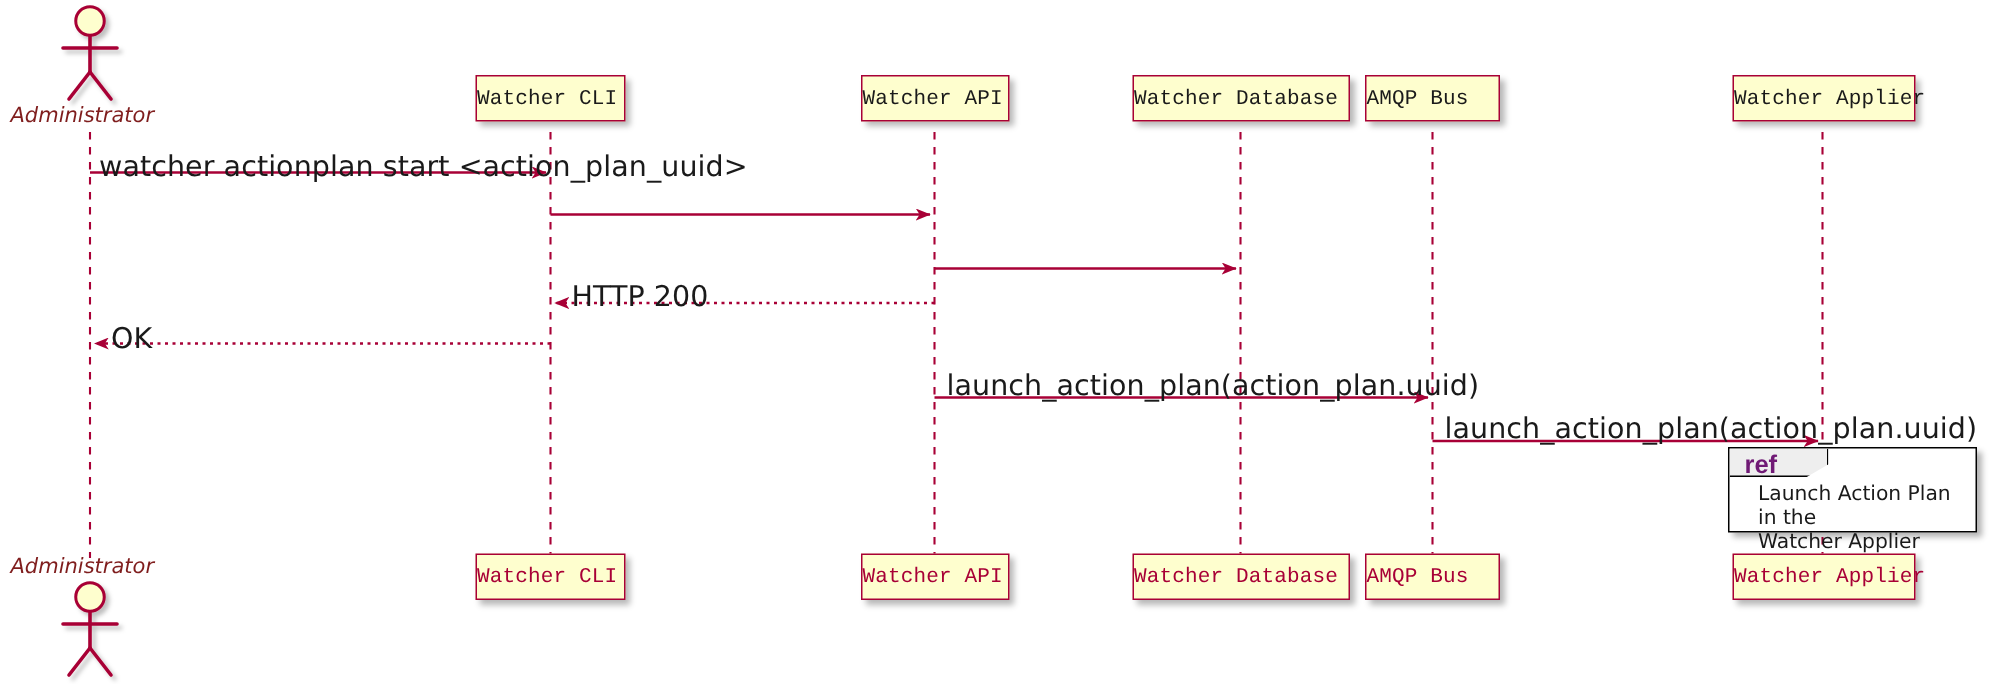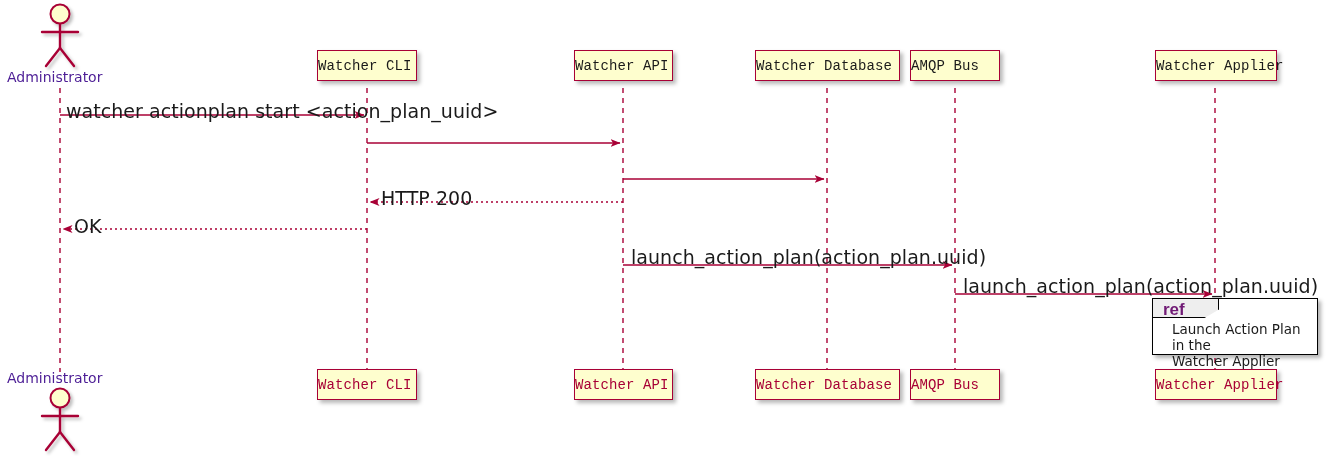--- a/index.html
+++ b/index.html
@@ -43,22 +43,23 @@
     letter-spacing: 0.1px;
   }
   .participant-box.bottom {
     color: #A80036;
   }
   
   .actor-label {
     position: absolute;
     font-family: "DejaVu Sans", sans-serif;
     font-size: 14px;
-    color: #4c1d95;
+    color: #7f1d1d;
     white-space: nowrap;
+    font-style: italic;
   }
   
   .msg-label {
     position: absolute;
     font-family: "DejaVu Sans", sans-serif;
     font-size: 19px;
     color: #1A1A1A;
     white-space: nowrap;
     letter-spacing: 0.05px;
   }

